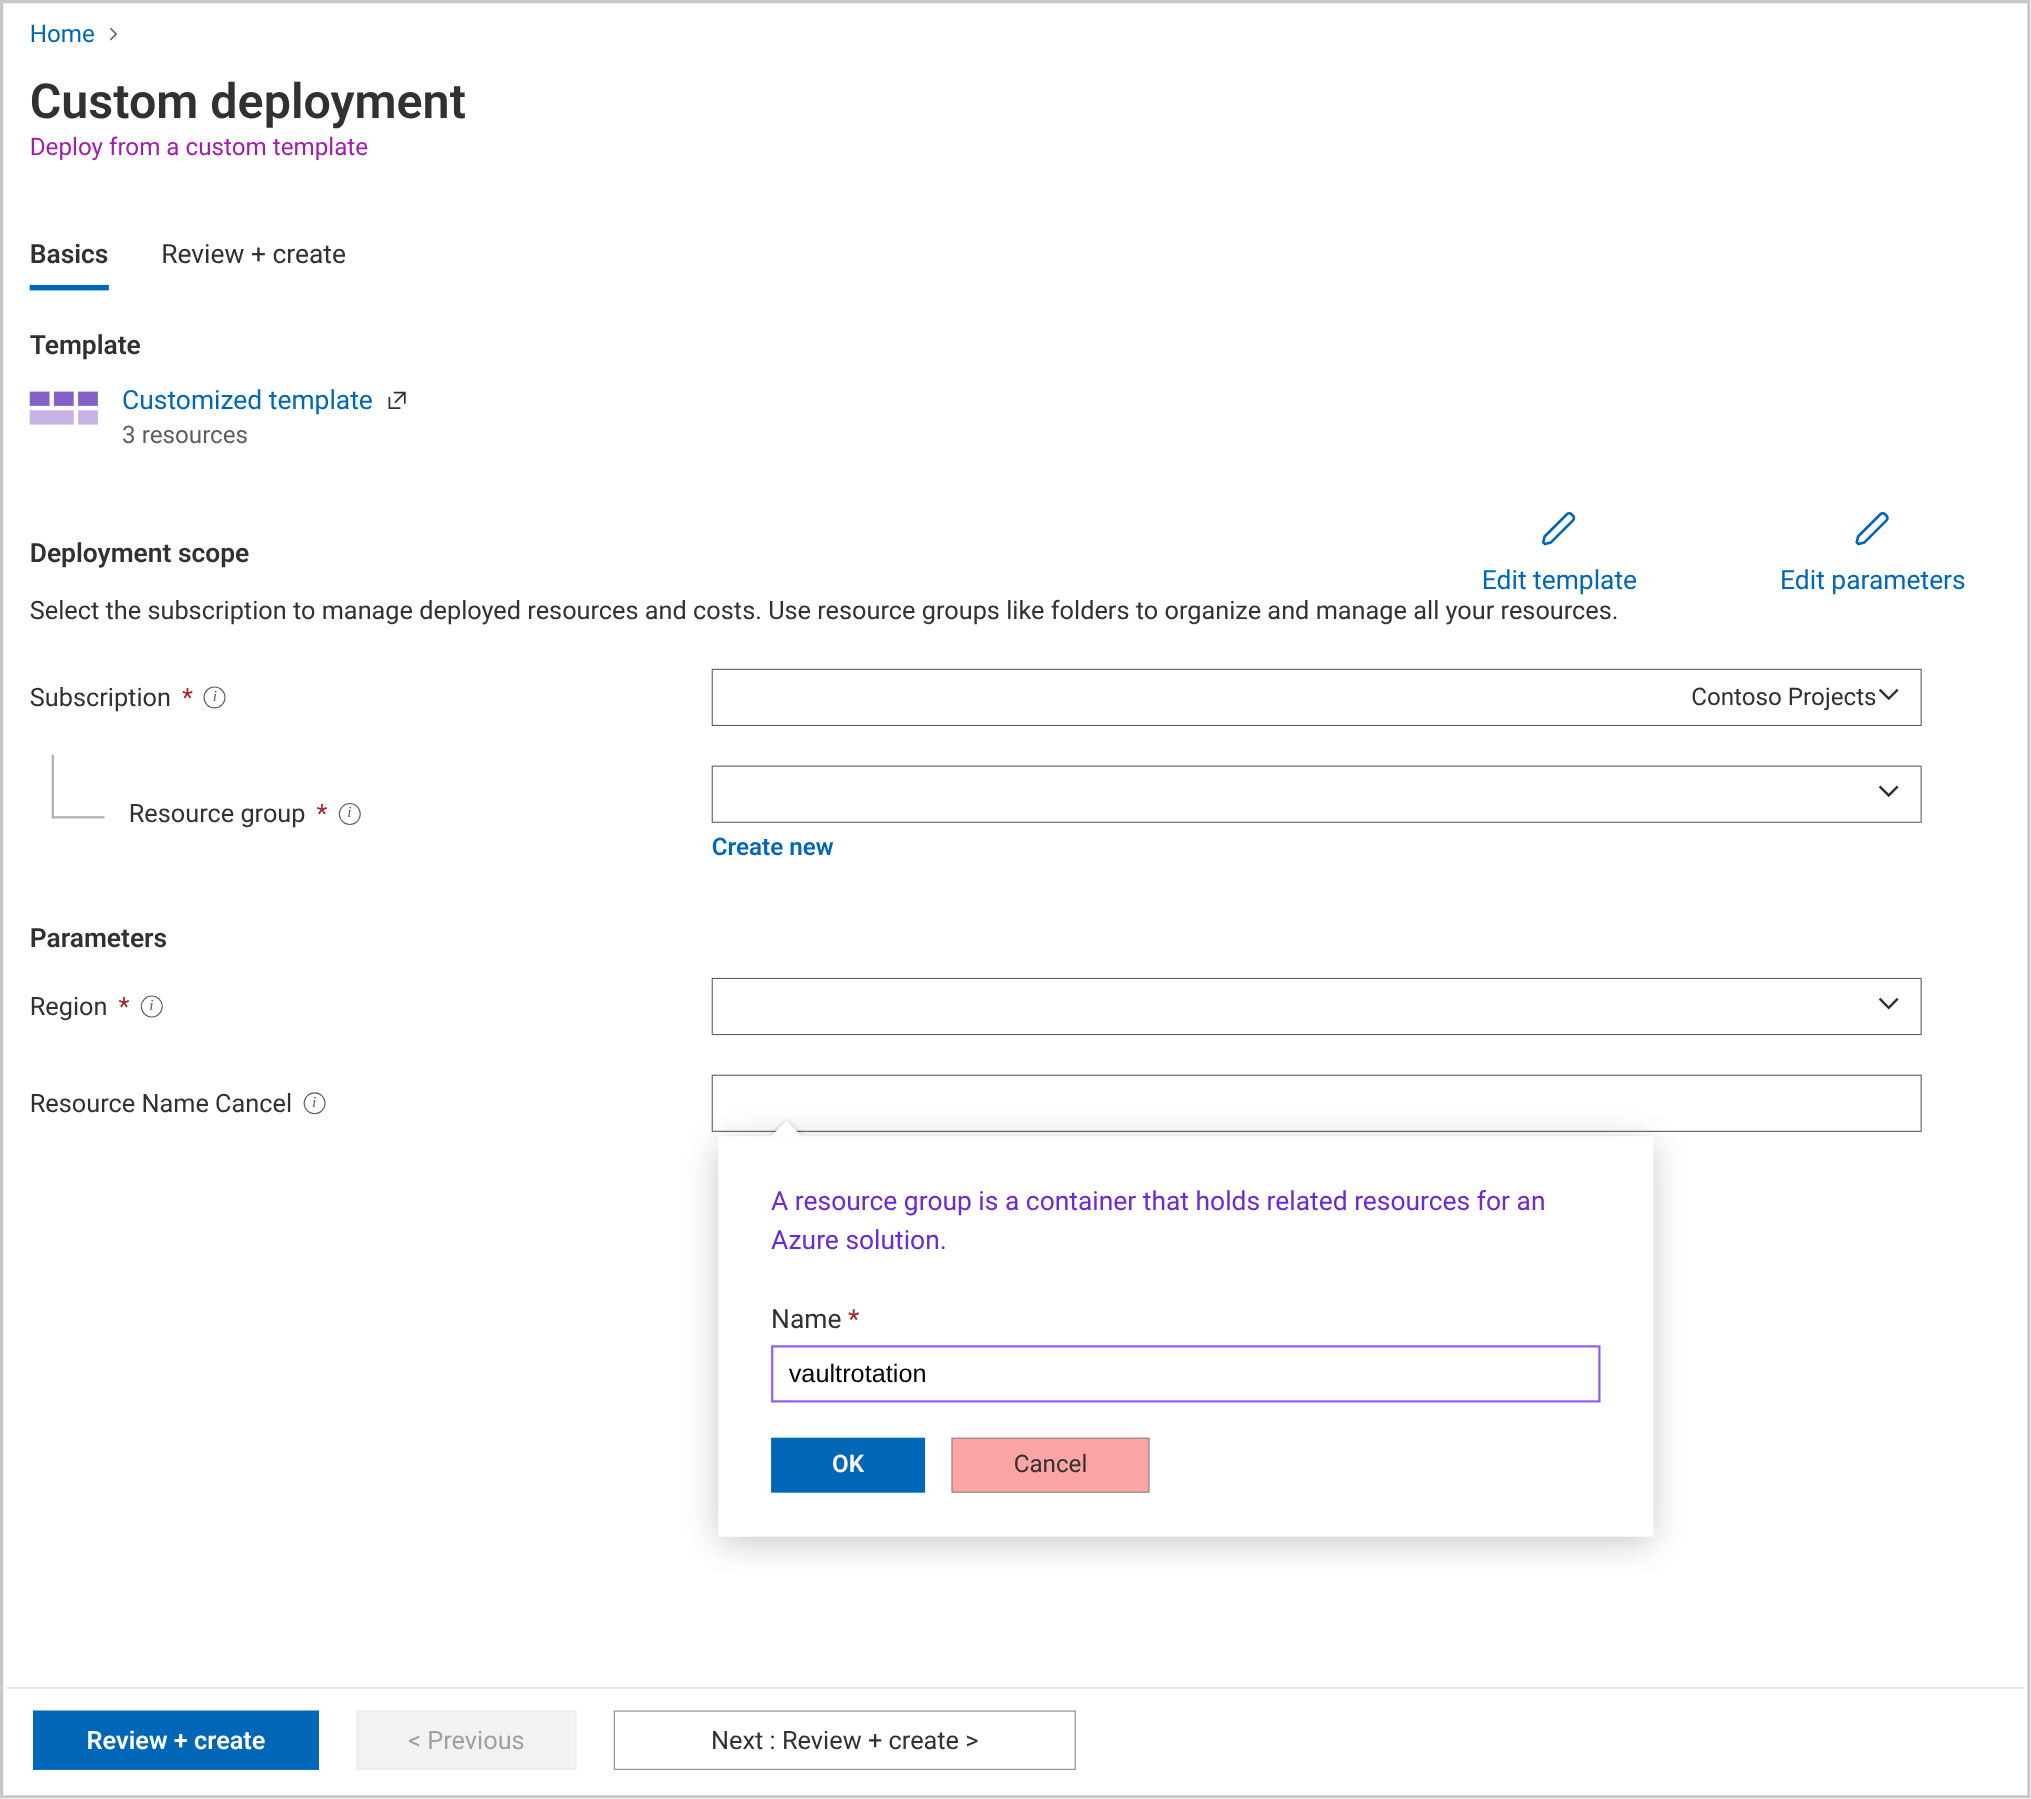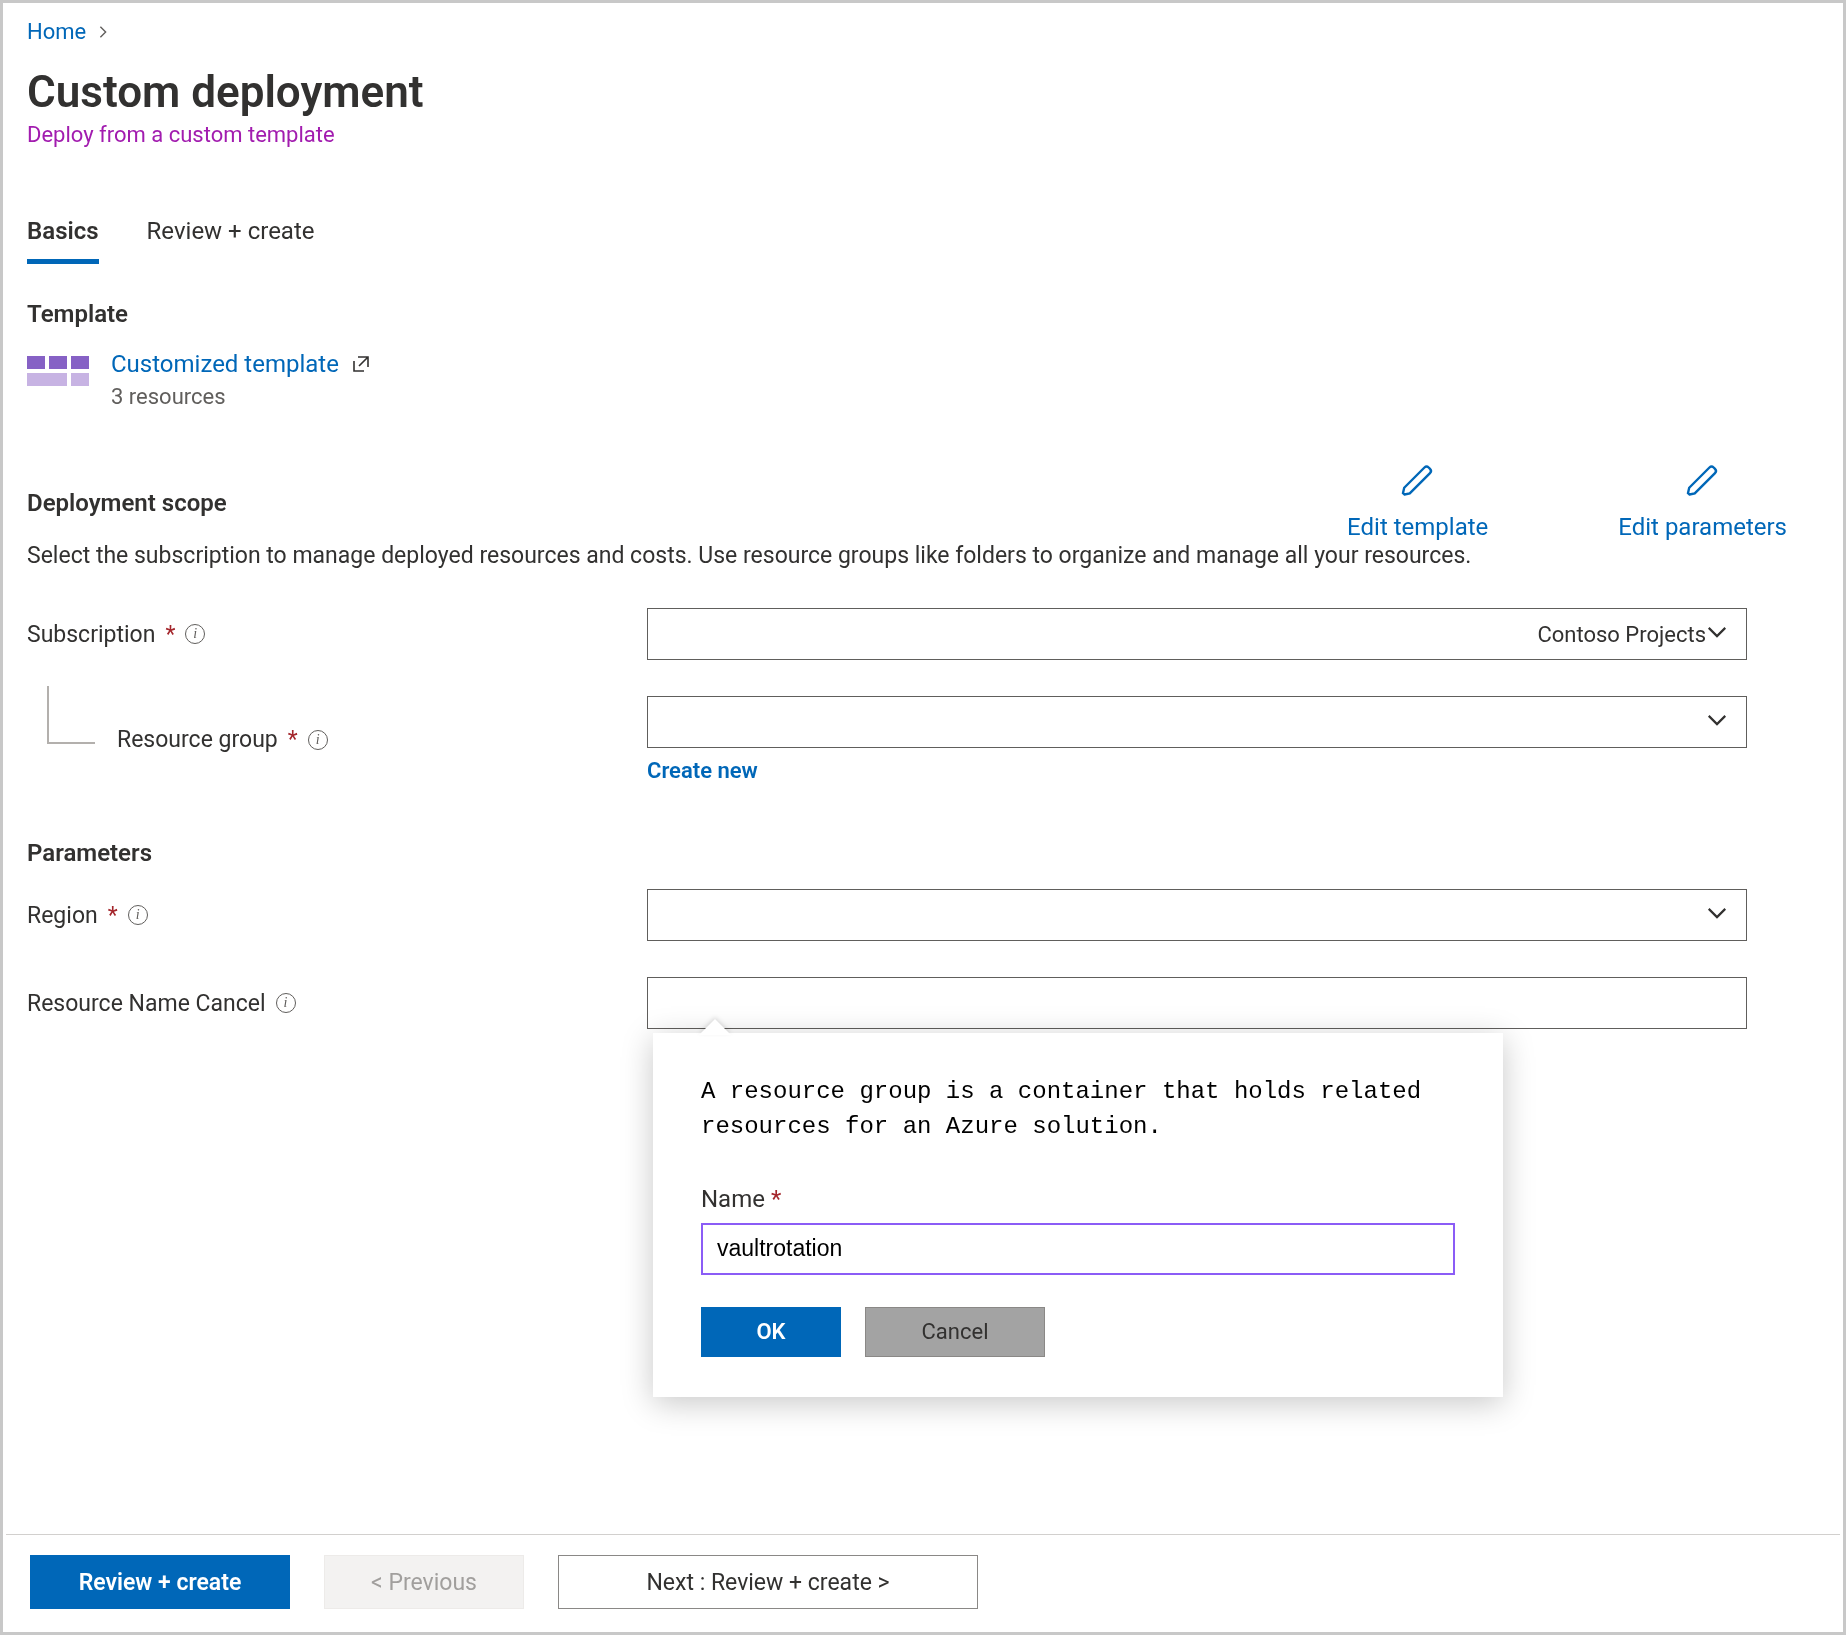--- a/index.html
+++ b/index.html
@@ -85,34 +85,34 @@
     z-index: 20;
   }
   .popup-arrow {
     position: absolute; top: -14px; left: 46px;
     width: 0; height: 0;
     border-left: 16px solid transparent;
     border-right: 16px solid transparent;
     border-bottom: 16px solid #fff;
     filter: drop-shadow(0 -2px 2px rgba(0,0,0,0.12));
   }
-  .popup-desc { font-size: 24px; color: #000000; line-height: 1.45; margin-bottom: 40px; font-family: Liberation Mono, monospace; }
+  .popup-desc { font-size: 24px; color: #6d28d9; line-height: 1.45; margin-bottom: 40px; }
   .popup-label { font-size: 24px; margin-bottom: 10px; }
   .popup-input {
     width: 100%; height: 52px; border: 2px solid #8b5cf6; padding: 15px 14px;
     font-size: 23px; outline: none;
   }
   .popup-buttons { margin-top: 32px; display: flex; gap: 24px; }
   .btn {
     height: 50px; padding: 0 36px; font-size: 22px; cursor: pointer;
     display: inline-flex; align-items: center; justify-content: center;
     border: 1px solid transparent;
   }
   .btn.primary { background: #0067b8; color: #fff; font-weight: 600; min-width: 140px; }
-  .btn.secondary { background: #a3a3a3; color: #323130; border-color: #8a8886; min-width: 180px; text-align: center; }
+  .btn.secondary { background: #fca5a5; color: #323130; border-color: #8a8886; min-width: 180px; text-align: center; }
 
   
   .bottom-bar {
     position: absolute; left: 3px; right: 3px; bottom: 3px;
     border-top: 1px solid #d2d0ce; background: #fff;
     padding: 20px 24px; display: flex; gap: 34px; align-items: center;
   }
   .bottom-bar .btn { height: 54px; font-size: 23px; }
   .btn.disabled { background: #f3f2f1; color: #a19f9d; border: 1px solid #edebe9; cursor: default; min-width: 200px; }
   .btn.outline { background:#fff; border:1px solid #8a8886; color:#323130; padding:0 28px; }

